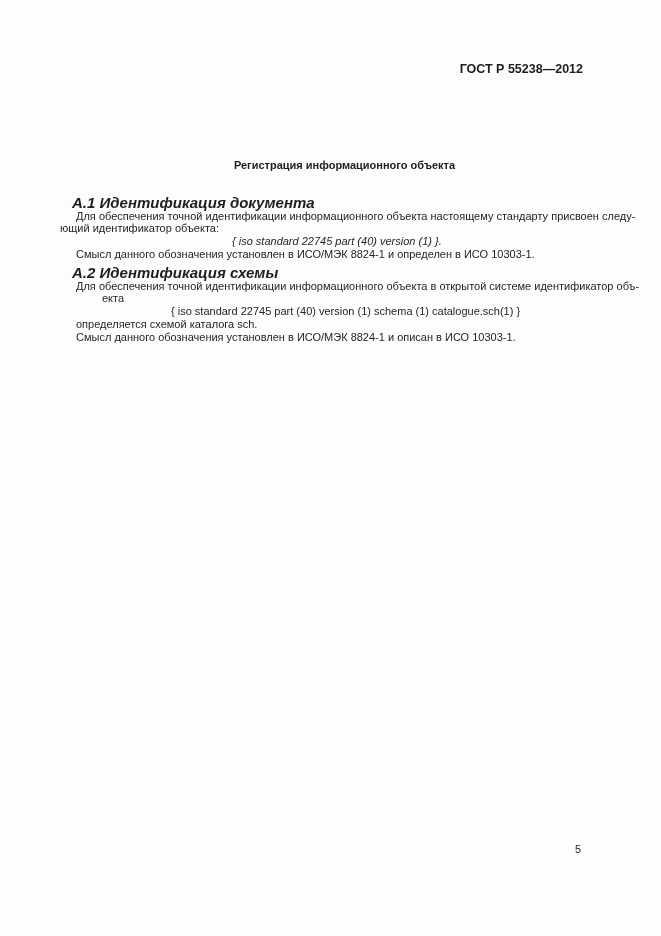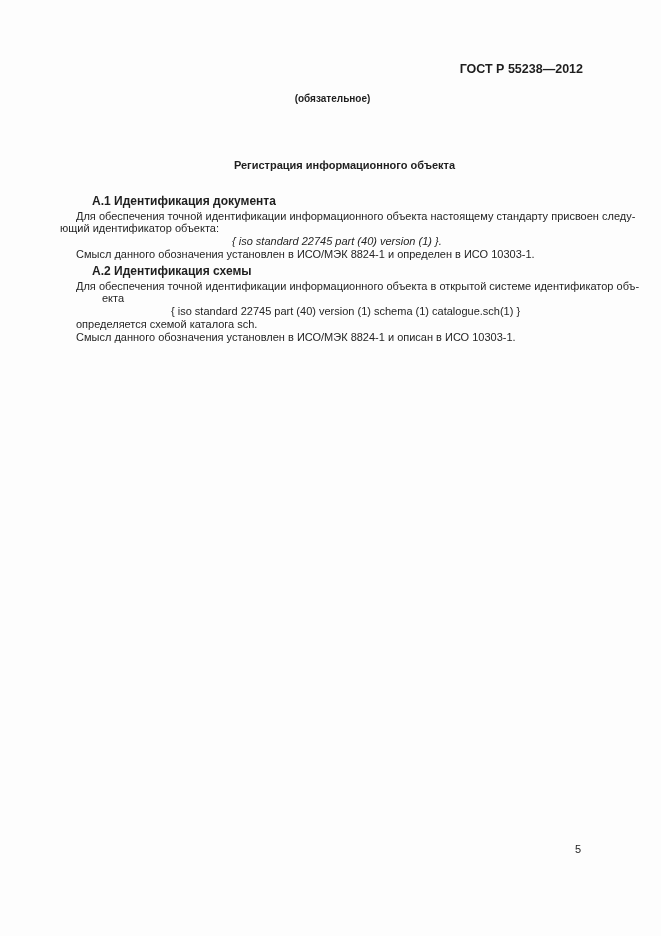--- a/index.html
+++ b/index.html
@@ -33,23 +33,24 @@
     }
     .section-title {
       left: 0; right: 0;
       top: 159px;
       text-align: center;
       font-size: 11px;
       font-weight: bold;
       padding-left: 28px;
     }
     .subhead {
-      left: 92px;
-      font-size: 12px;
+      left: 72px;
+      font-size: 15px;
       font-weight: bold;
+      font-style: italic;
     }
     .line {
       font-size: 11px;
       color: #252525;
     }
     .indent { left: 76px; }
     .flush { left: 60px; }
     .page-num {
       left: 575px;
       top: 843px;
@@ -57,21 +58,20 @@
     }
   </style>
 </head>
 <body>
 
 <div>
 
   <div class="abs doc-code">ГОСТ Р 55238—2012</div>
 
   <div class="abs annex-title">
-    <div>(обязательное)</div>
   </div>
 
   <div class="abs section-title">Регистрация информационного объекта</div>
 
   <div class="abs subhead" style="top:194px;">А.1  Идентификация документа</div>
   <div class="abs line indent" style="top:210px;">Для обеспечения точной идентификации информационного объекта настоящему стандарту присвоен следу-</div>
   <div class="abs line flush" style="top:222px;">ющий идентификатор объекта:</div>
   <div class="abs line" style="left:232px; top:235px;font-style:italic;">{ iso standard 22745 part (40) version (1) }.</div>
   <div class="abs line indent" style="top:248px;">Смысл данного обозначения установлен в ИСО/МЭК 8824-1 и определен в ИСО 10303-1.</div>
 

